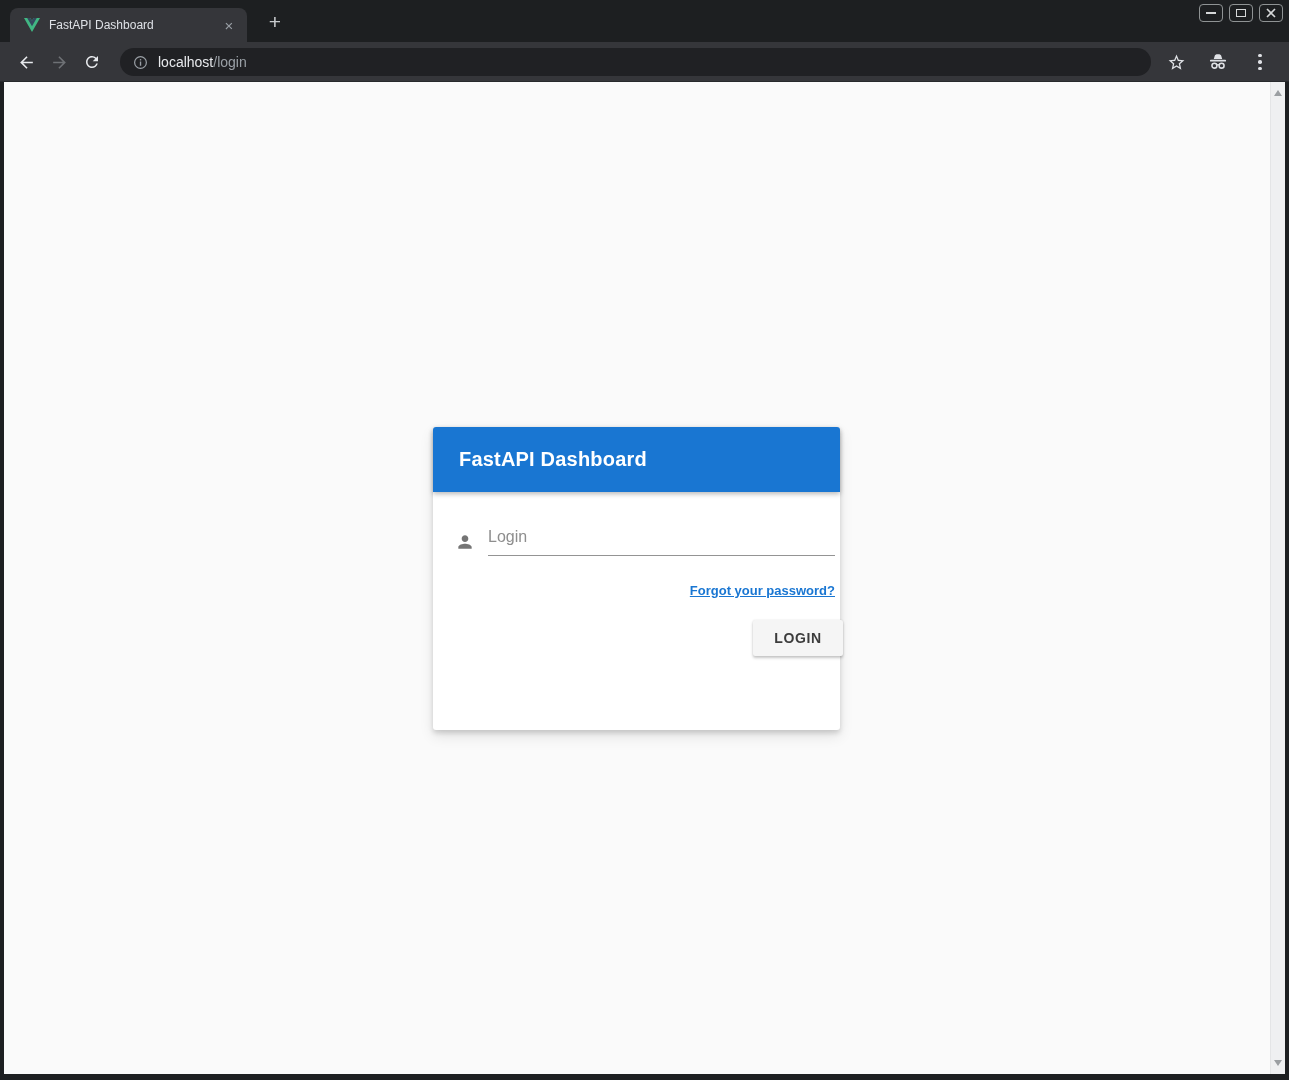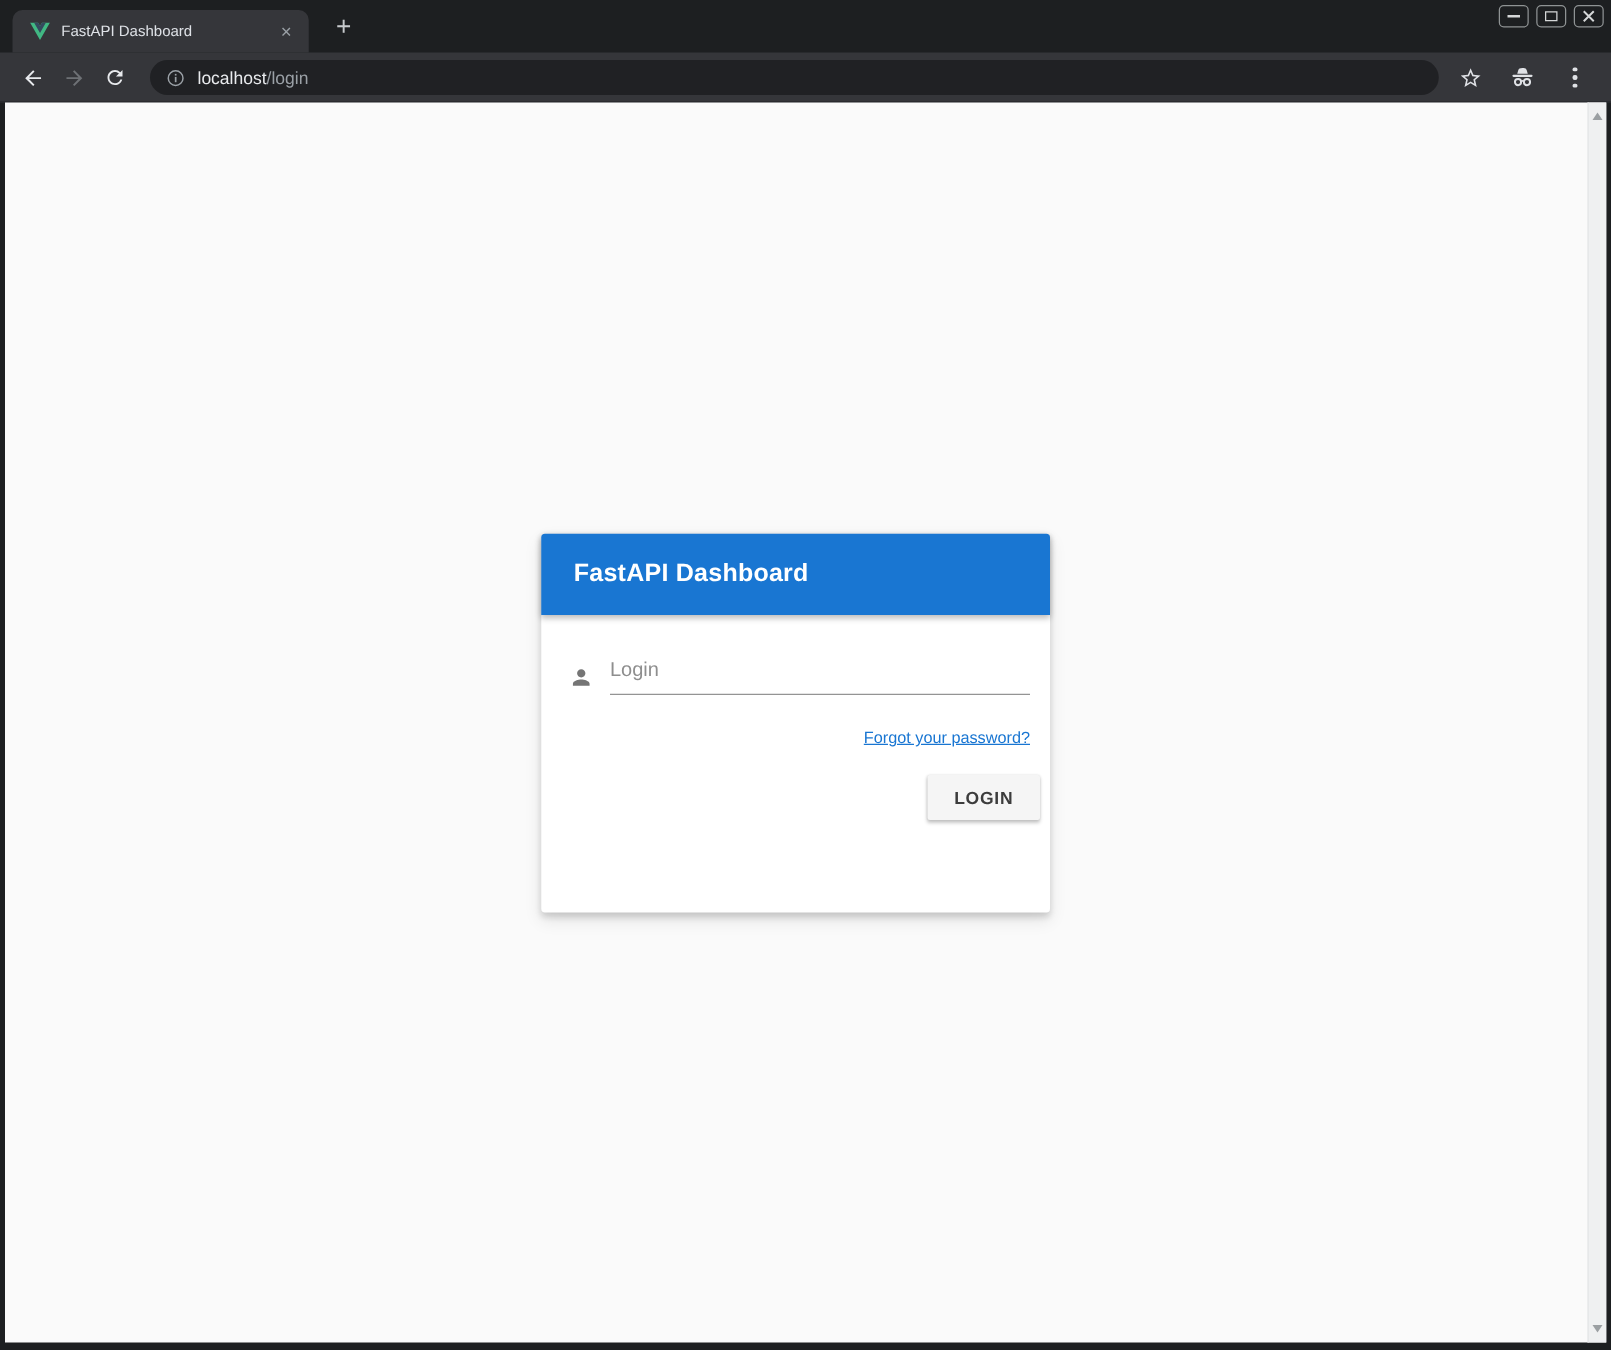--- a/index.html
+++ b/index.html
@@ -91,33 +91,33 @@
     box-shadow:0 3px 5px rgba(0,0,0,0.14), 0 6px 14px rgba(0,0,0,0.10);
   }
   .card-header {
     height:65px; background:var(--primary, #1976d2);
     border-radius:3px 3px 0 0;
     display:flex; align-items:center; padding-left:26px;
     box-shadow:0 2px 5px rgba(0,0,0,0.28);
     position:relative; z-index:2;
   }
   .card-title { color:#ffffff; font-size:20px; font-weight:600; letter-spacing:0.2px; }
-  .card-body { padding:30px 16px 8px 22px; }
+  .card-body { padding:30px 5px 8px 22px; }
   .field-row { display:flex; align-items:center; margin-bottom:25px; }
   .field-icon { width:20px; height:20px; flex:0 0 auto; margin-right:13px; margin-top:6px; }
   .field-input {
     flex:1; border:none; outline:none; background:transparent;
     border-bottom:1px solid #949494;
     font-family:"Liberation Sans", sans-serif;
     font-size:16px; color:#424242; padding:6px 0 9px 0;
   }
   .field-input::placeholder { color:#8e8e8e; opacity:1; }
   .link-row { text-align:right; margin-top:15px; }
   .forgot-link {
-    color:var(--link, #1976d2); font-size:13px; text-decoration:underline; cursor:pointer;
+    color:var(--link, #1976d2); font-size:13px; text-decoration:underline; cursor:pointer;font-weight:bold;
   }
   .actions-row { display:flex; justify-content:flex-end; margin:21px -8px 0 0; }
   .login-btn {
     height:36px; min-width:90px; padding:0 16px;
     background:#f5f5f5; border:none; border-radius:2px;
     font-family:"Liberation Sans", sans-serif;
     font-size:14px; font-weight:700; letter-spacing:0.6px; color:#3c3c3c;
     box-shadow:0 2px 3px rgba(0,0,0,0.22), 0 0 2px rgba(0,0,0,0.10);
     cursor:pointer;
   }

